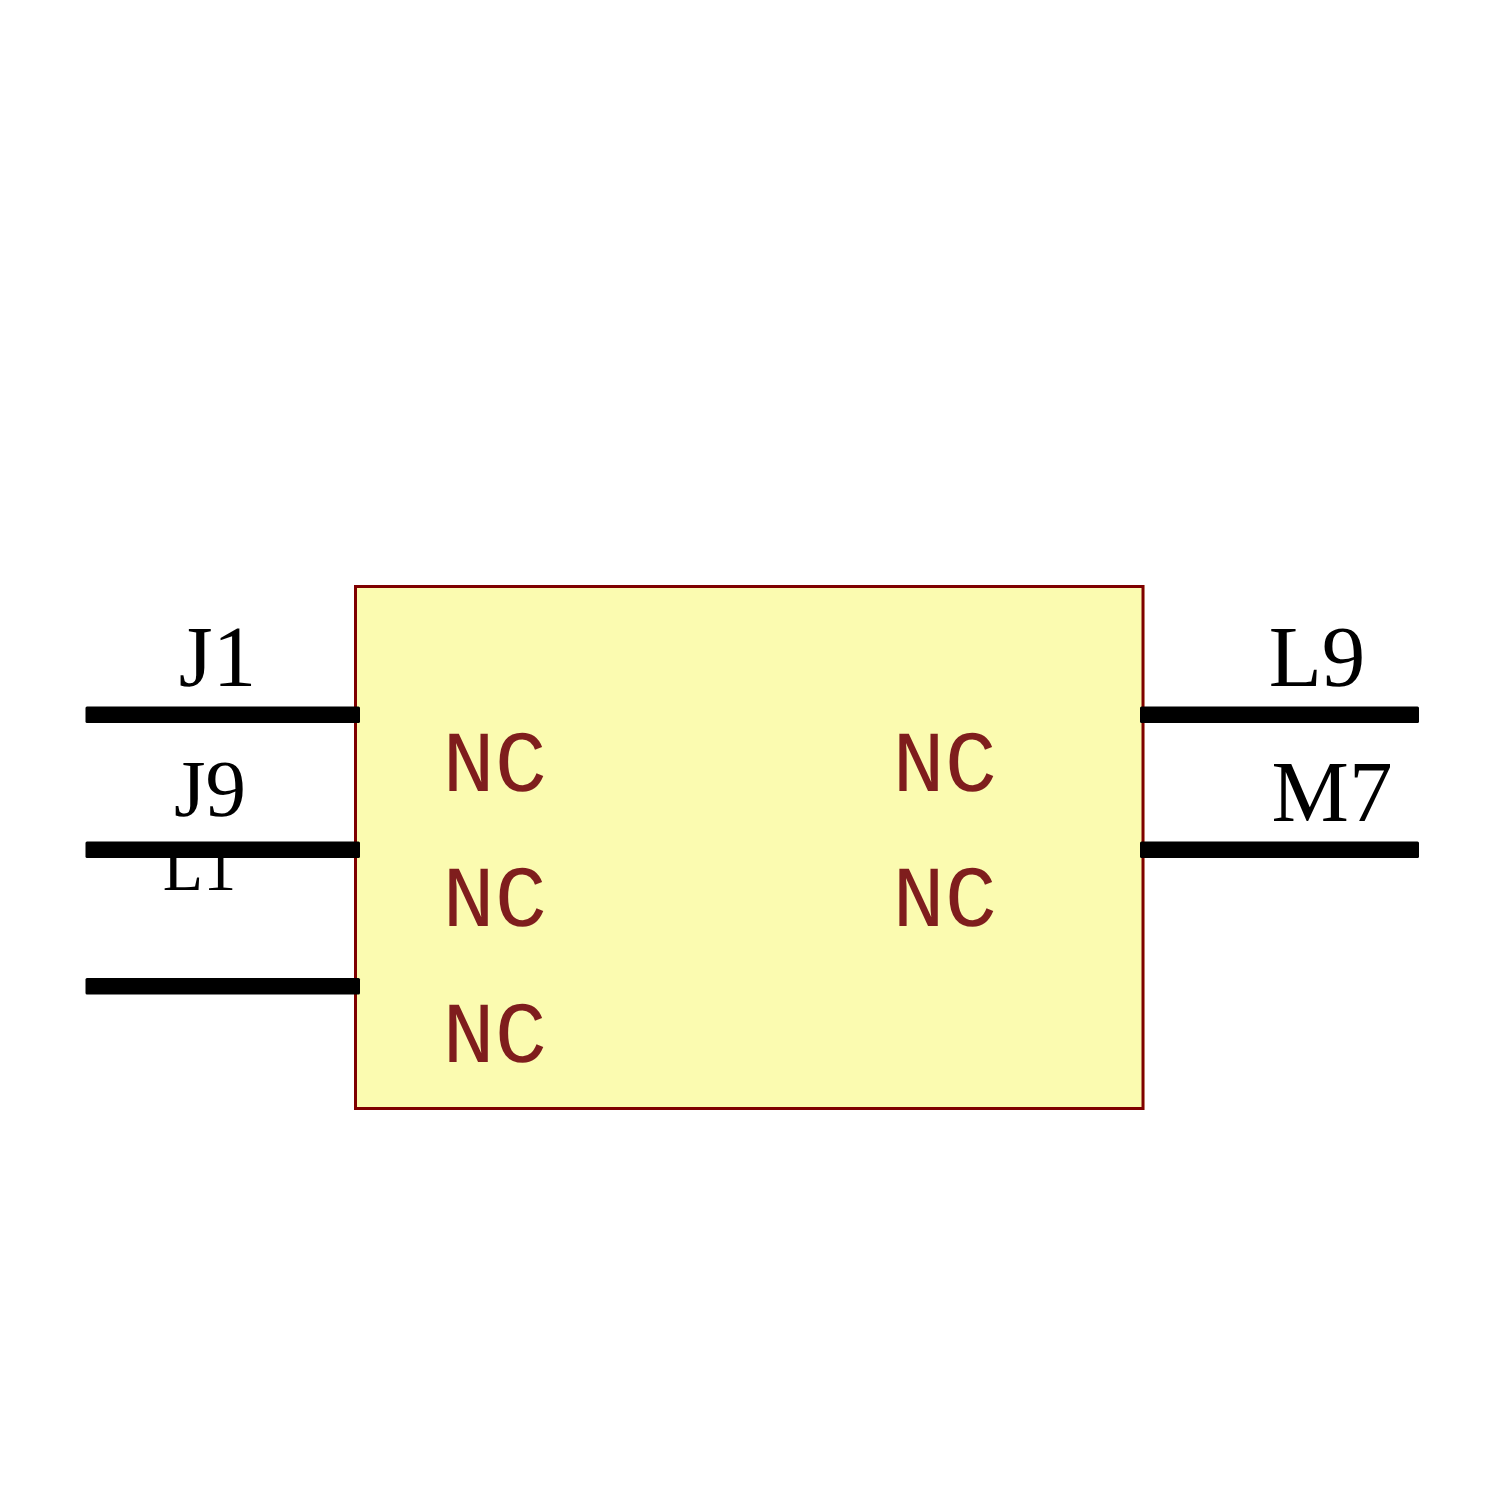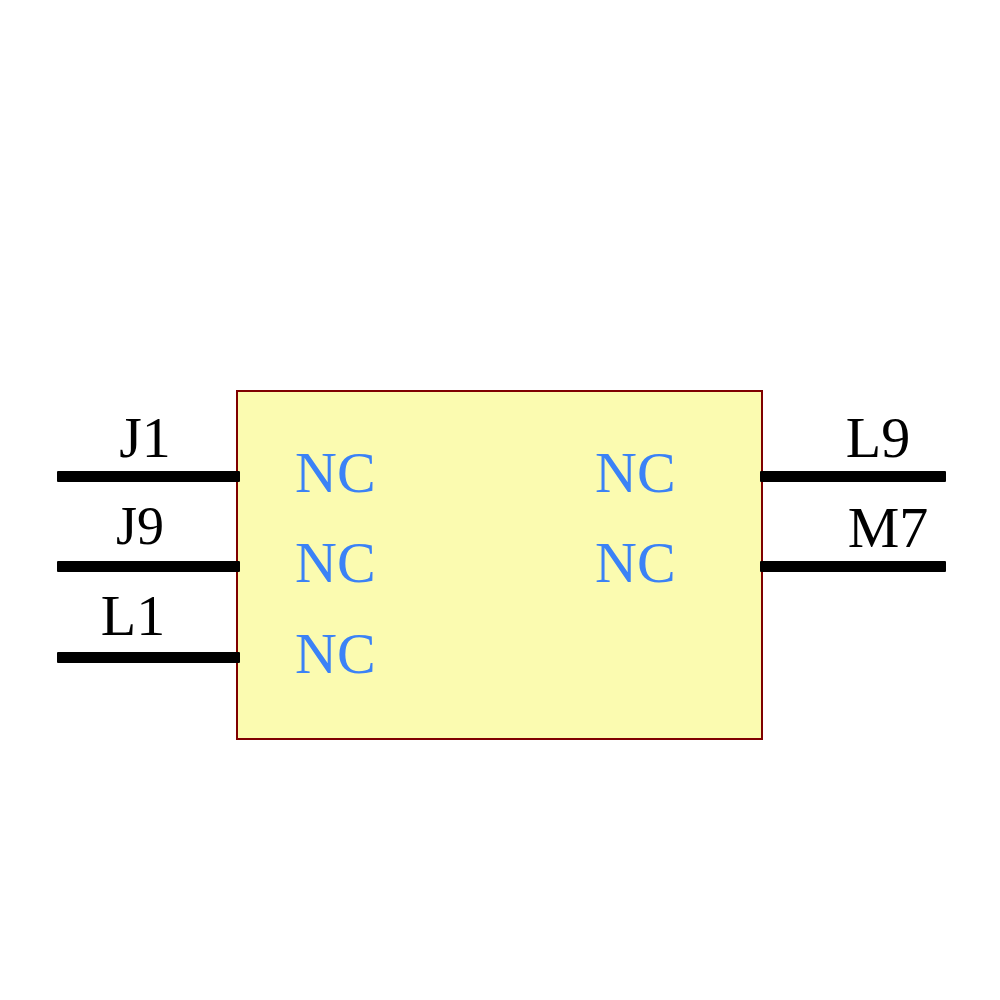--- a/index.html
+++ b/index.html
@@ -37,25 +37,26 @@
     font-size: 58px;
     line-height: 1;
     white-space: nowrap;
     font-family: "Liberation Serif", "DejaVu Serif", serif;
   }
   .pin-name.left-outer  { text-align: center; }
   .pin-name.right-outer { text-align: center; }
 
   .inner-label {
     position: absolute;
-    color: #3b82f6;
+    color: #7f1d1d;
     font-size: 58px;
     line-height: 1;
     white-space: nowrap;
-    font-family: Liberation Serif, serif;
+    font-family: Liberation Mono, monospace;
+    margin-top: 40px;
   }
 </style>
 </head>
 <body>
 
 <div id="canvas" style="width: 1000px; height: 1000px; background: rgb(255, 255, 255); border-radius: 18px;">
 
   <div class="comp-body" style="left: 236px; top: 390px; width: 527px; height: 350px; background: rgb(251, 251, 176); border: 2px solid rgb(127, 0, 0);"></div>
 
   <div>
@@ -64,21 +65,21 @@
       <div class="pin-name left-outer" style="left: 15px; width: 260px; top: 408.5px; font-size: 58px;">J1</div>
       <div class="inner-label" style="left: 295px; top: 443.52px; font-size: 58px;">NC</div>
     </div>
     <div>
       <div class="pin-wire" style="left: 57px; width: 183px; top: 560.5px; height: 11px; background: rgb(0, 0, 0);"></div>
       <div class="pin-name left-outer" style="left: 10px; width: 260px; top: 498.5px; font-size: 54px;">J9</div>
       <div class="inner-label" style="left: 295px; top: 533.52px; font-size: 58px;">NC</div>
     </div>
     <div>
       <div class="pin-wire" style="left: 57px; width: 183px; top: 651.5px; height: 11px; background: rgb(0, 0, 0);"></div>
-      <div class="pin-name left-outer" style="left: 3px; width: 260px; top: 587px; font-size: 58px;">L1</div>
+      <div class="pin-name left-outer" style="left: 3px; width: 260px; top: 557px; font-size: 44px;">L1</div>
       <div class="inner-label" style="left: 295px; top: 624.52px; font-size: 58px;">NC</div>
     </div>
   </div>
 
   <div>
     <div>
       <div class="pin-wire" style="left: 760px; width: 186px; top: 470.5px; height: 11px; background: rgb(0, 0, 0);"></div>
       <div class="pin-name right-outer" style="left: 748px; width: 260px; top: 408.5px; font-size: 58px;">L9</div>
       <div class="inner-label" style="left: 595px; top: 443.52px; font-size: 58px;">NC</div>
     </div>

